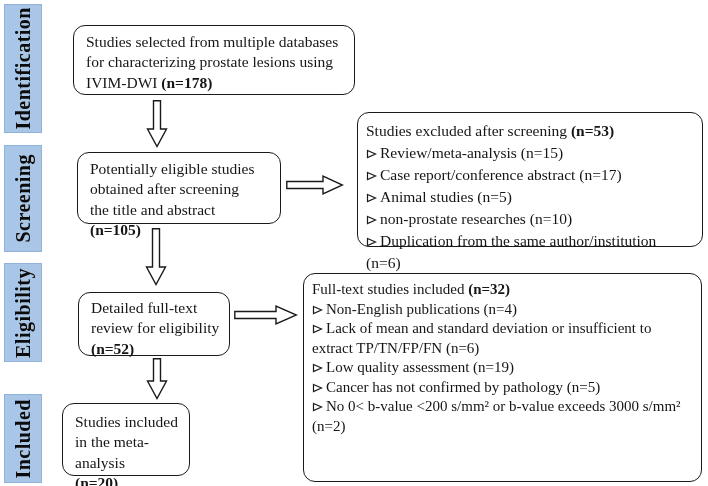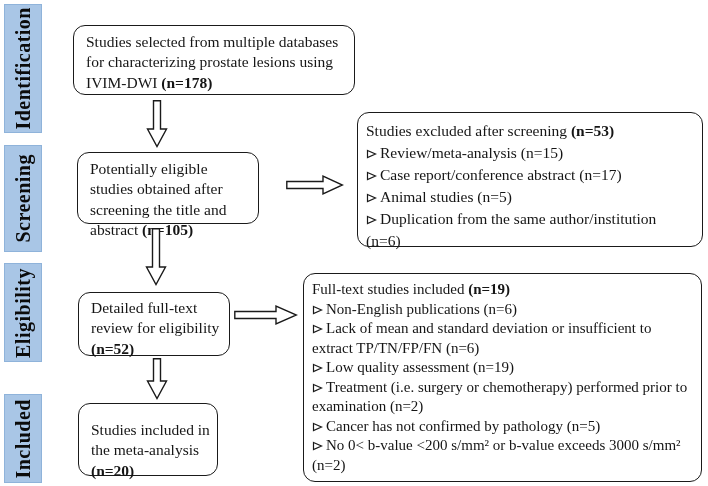--- a/index.html
+++ b/index.html
@@ -47,25 +47,25 @@
     border: 1.5px solid #1a1a1a;
     border-radius: 12px;
     font-size: 15.5px;
     line-height: 1.32;
     color: #151515;
   }
   .fbox b { font-weight: bold; }
   .count-block { display: block; font-weight: bold; }
 
   .box-identification { left: 73px;  top: 25px;  width: 282px; height: 70px;  padding: 6px 10px 6px 12px; }
-  .box-screening      { left: 77px;  top: 152px; width: 182px; height: 72px;  padding: 6px 20px 6px 12px; }
+  .box-screening      { left: 77px;  top: 152px; width: 204px; height: 72px;  padding: 6px 20px 6px 12px; }
   .box-scr-excluded   { left: 357px; top: 112px; width: 346px; height: 135px; padding: 7px 11px 4px 8px; line-height: 22px; }
   .box-eligibility    { left: 78px;  top: 292px; width: 152px; height: 64px;  padding: 5px 6px 16px 12px; }
   .box-ft-excluded    { left: 303px; top: 273px; width: 399px; height: 209px; padding: 6px 6px 4px 8px; line-height: 19.5px; font-size: 15px; }
-  .box-included       { left: 78px;  top: 403px; width: 140px; height: 73px;  padding: 16px 6px 4px 12px; }
+  .box-included       { left: 62px;  top: 403px; width: 128px; height: 73px;  padding: 8px 6px 4px 12px; }
 
   .bullet-item svg {
     display: inline-block;
     vertical-align: -1px;
     margin-right: 3px;
   }
 
   
   .arrow { position: absolute; }
   .arrow svg { display: block; }
@@ -114,53 +114,53 @@
         </svg><span>Case report/conference abstract (n=17)</span>
     </div>
     <div class="bullet-item">
       <svg width="11" height="10" viewBox="0 0 11 10">
           <path d="M1.5 1.5 L9.5 5 L1.5 8.5 Z" fill="#ffffff" stroke="#1a1a1a" stroke-width="1.2"></path>
         </svg><span>Animal studies (n=5)</span>
     </div>
     <div class="bullet-item">
       <svg width="11" height="10" viewBox="0 0 11 10">
           <path d="M1.5 1.5 L9.5 5 L1.5 8.5 Z" fill="#ffffff" stroke="#1a1a1a" stroke-width="1.2"></path>
+        </svg><span>non-prostate researches (n=10)</span>
+    </div>
+    <div class="bullet-item">
+      <svg width="11" height="10" viewBox="0 0 11 10">
+          <path d="M1.5 1.5 L9.5 5 L1.5 8.5 Z" fill="#ffffff" stroke="#1a1a1a" stroke-width="1.2"></path>
         </svg><span>Duplication from the same author/institution (n=6)</span>
     </div>
   </div>
 
   <div class="fbox box-eligibility">
     <span>Detailed full-text review for eligibility</span>
     <span class="count-block">(n=52)</span>
   </div>
 
   <div class="fbox box-ft-excluded">
     <div>
       <span>Full-text studies included</span>
-      <b>(n=19)</b>
-    </div>
-    <div class="bullet-item">
-      <svg width="11" height="10" viewBox="0 0 11 10">
-          <path d="M1.5 1.5 L9.5 5 L1.5 8.5 Z" fill="#ffffff" stroke="#1a1a1a" stroke-width="1.2"></path>
-        </svg><span>Non-English publications (n=6)</span>
+      <b>(n=32)</b>
+    </div>
+    <div class="bullet-item">
+      <svg width="11" height="10" viewBox="0 0 11 10">
+          <path d="M1.5 1.5 L9.5 5 L1.5 8.5 Z" fill="#ffffff" stroke="#1a1a1a" stroke-width="1.2"></path>
+        </svg><span>Non-English publications (n=4)</span>
     </div>
     <div class="bullet-item">
       <svg width="11" height="10" viewBox="0 0 11 10">
           <path d="M1.5 1.5 L9.5 5 L1.5 8.5 Z" fill="#ffffff" stroke="#1a1a1a" stroke-width="1.2"></path>
         </svg><span>Lack of mean and standard deviation or insufficient to extract TP/TN/FP/FN (n=6)</span>
     </div>
     <div class="bullet-item">
       <svg width="11" height="10" viewBox="0 0 11 10">
           <path d="M1.5 1.5 L9.5 5 L1.5 8.5 Z" fill="#ffffff" stroke="#1a1a1a" stroke-width="1.2"></path>
         </svg><span>Low quality assessment (n=19)</span>
-    </div>
-    <div class="bullet-item">
-      <svg width="11" height="10" viewBox="0 0 11 10">
-          <path d="M1.5 1.5 L9.5 5 L1.5 8.5 Z" fill="#ffffff" stroke="#1a1a1a" stroke-width="1.2"></path>
-        </svg><span>Treatment (i.e. surgery or chemotherapy) performed prior to examination (n=2)</span>
     </div>
     <div class="bullet-item">
       <svg width="11" height="10" viewBox="0 0 11 10">
           <path d="M1.5 1.5 L9.5 5 L1.5 8.5 Z" fill="#ffffff" stroke="#1a1a1a" stroke-width="1.2"></path>
         </svg><span>Cancer has not confirmed by pathology (n=5)</span>
     </div>
     <div class="bullet-item">
       <svg width="11" height="10" viewBox="0 0 11 10">
           <path d="M1.5 1.5 L9.5 5 L1.5 8.5 Z" fill="#ffffff" stroke="#1a1a1a" stroke-width="1.2"></path>
         </svg><span>No 0&lt; b-value &lt;200 s/mm² or b-value exceeds 3000 s/mm² (n=2)</span>

